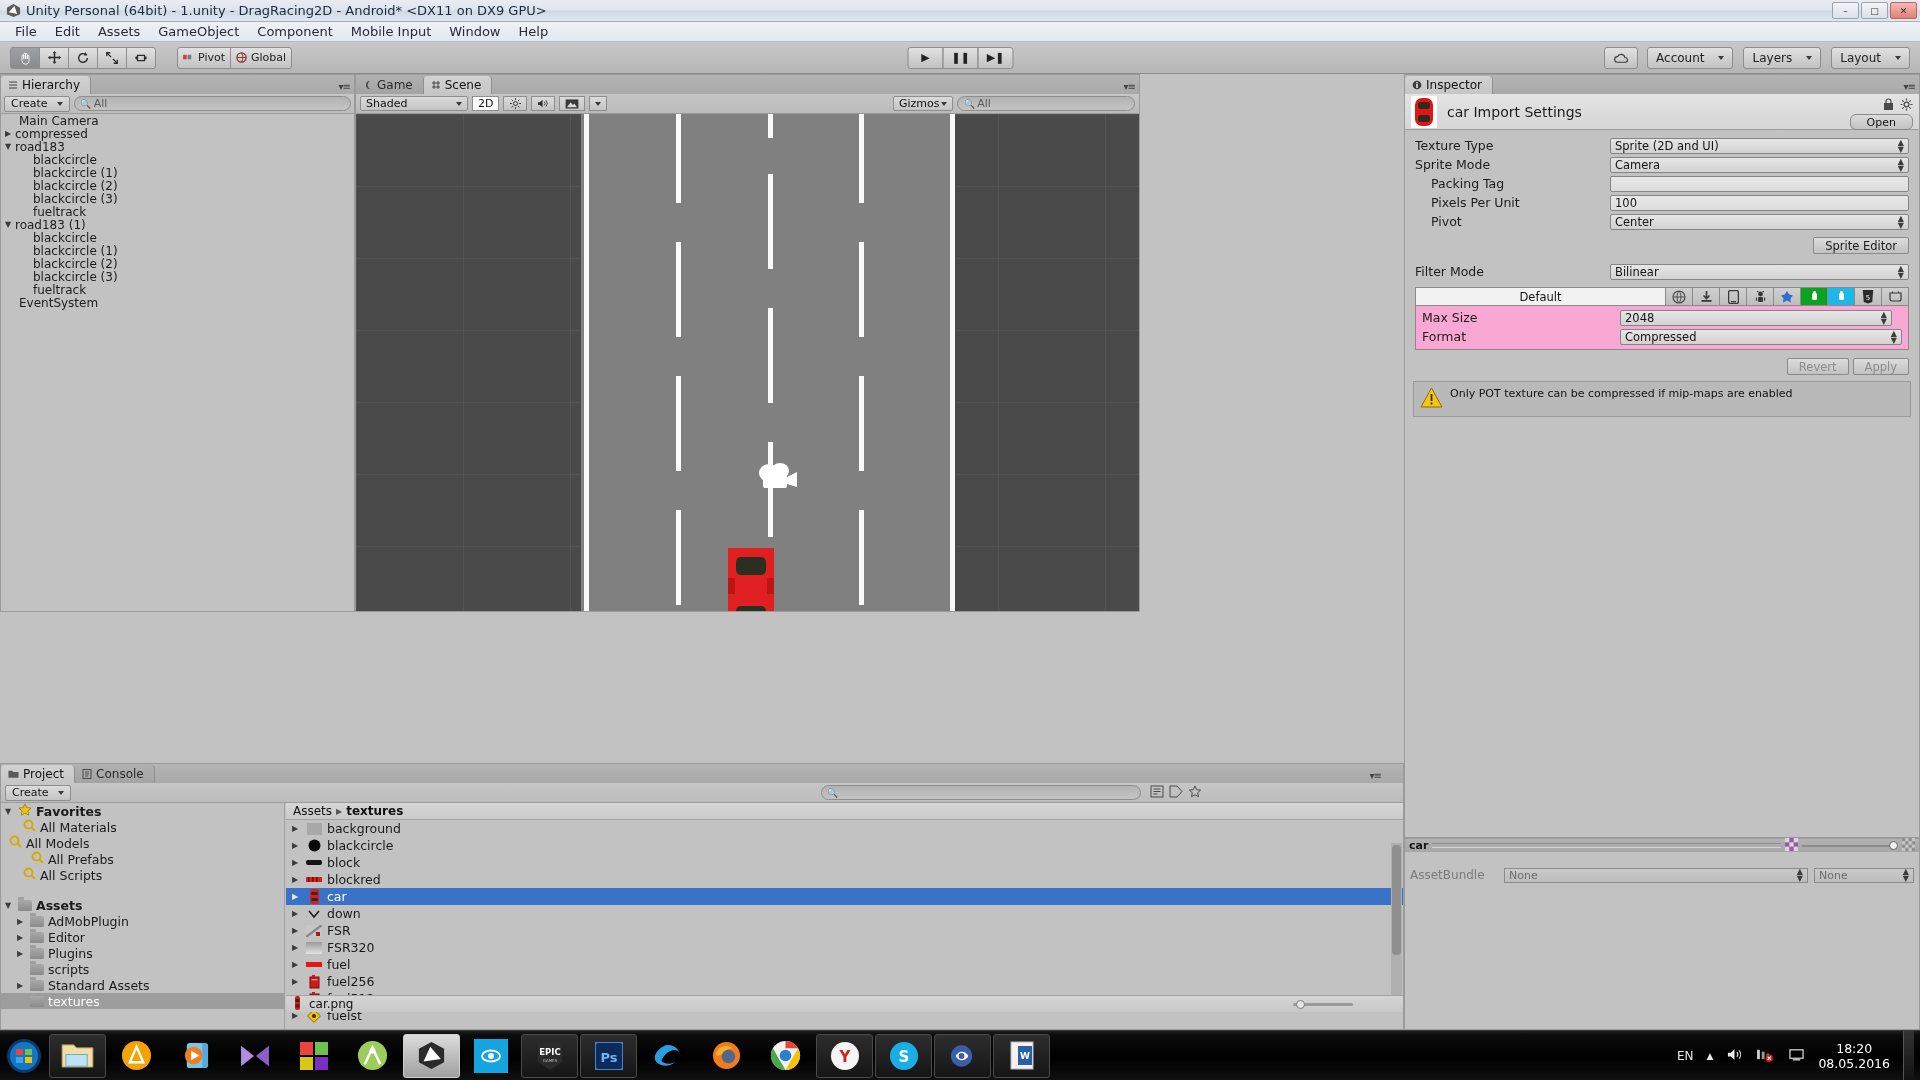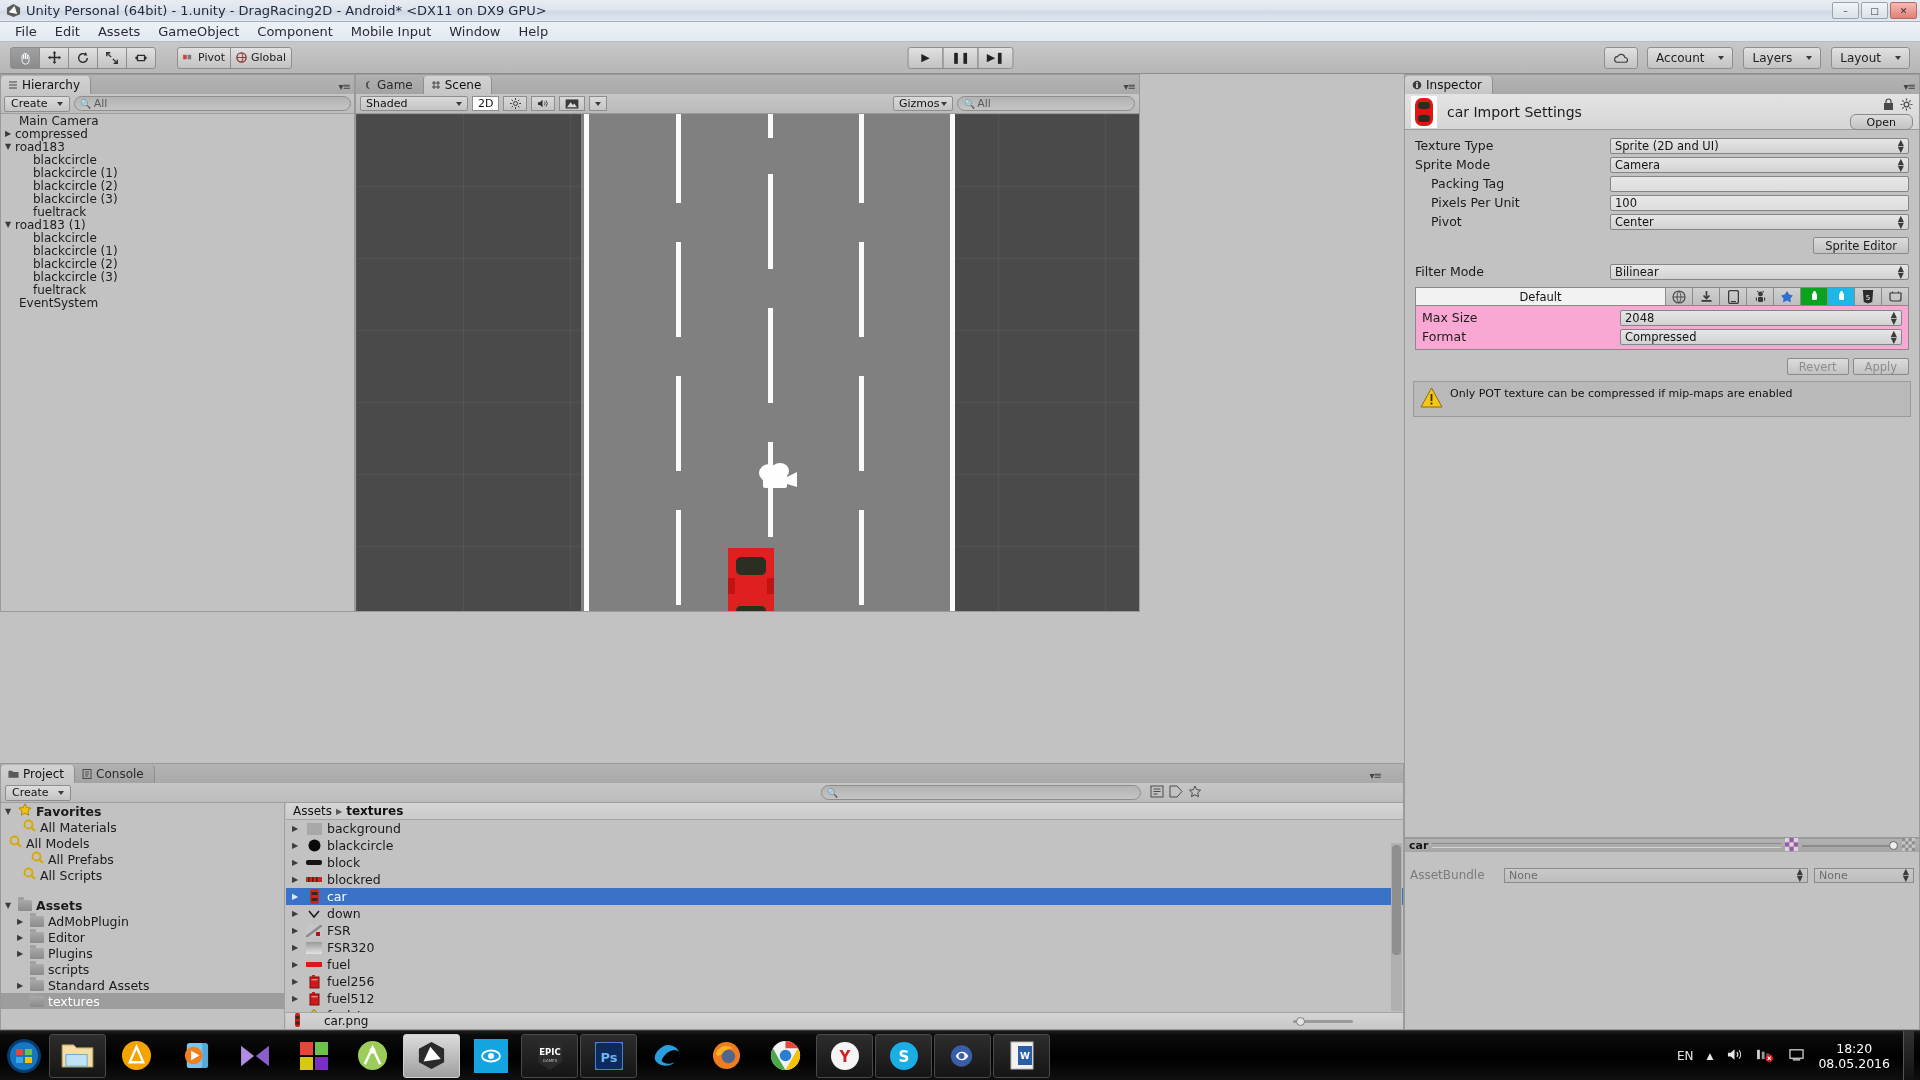--- a/index.html
+++ b/index.html
@@ -175,22 +175,22 @@
     display:flex; align-items:center; padding-left:7px; font-size:12px; gap:4px;}
   .pj-row { height:16px; display:flex; align-items:center; gap:4px; padding-left:4px; font-size:12.5px; color:#1a1a1a;}
   .pj-row.sel { background:#3a72c8; color:#fff;}
   .pj-row.selgray { background:#9d9d9d; color:#fff;}
   .tri { width:9px; font-size:8px; color:#3c3c3c;}
   .folder { width:14px; height:11px; background:linear-gradient(to bottom,#a9a9a9,#8b8b8b); border-radius:1px 2px 1px 1px; position:relative;}
   .folder:before { content:""; position:absolute; left:0; top:-3px; width:6px; height:3px; background:#a0a0a0; border-radius:1px 1px 0 0;}
   .bold { font-weight:bold;}
   .pj-subbar { position:absolute; left:0; top:19px; width:100%; height:20px; background:linear-gradient(to bottom,#c6c6c6,#bcbcbc);
     border-bottom:1px solid #9d9d9d; display:flex; align-items:center; padding:0 4px; gap:5px;}
-  .pj-footer { position:absolute; left:285px; right:0; bottom:0; height:17px; background:linear-gradient(to bottom,#d4d4d4,#c8c8c8);
-     border-top:1px solid #a4a4a4; display:flex; align-items:center; padding-left:6px; gap:21px; font-size:12px;}
+  .pj-footer { position:absolute; left:285px; right:0; bottom:17px; height:17px; background:linear-gradient(to bottom,#d4d4d4,#c8c8c8);
+     border-top:1px solid #a4a4a4; display:flex; align-items:center; padding-left:6px; gap:6px; font-size:12px;}
   .slider-track { position:absolute; right:50px; width:60px; height:3px; background:#9a9a9a; border-radius:2px;}
   .slider-knob { position:absolute; right:98px; width:9px; height:9px; border-radius:50%; background:#e4e4e4; border:1px solid #7e7e7e;}
   .scrollbar-v { position:absolute; right:1px; top:40px; width:11px; bottom:18px; background:#b0b0b0;}
   .scroll-thumb { position:absolute; left:1px; width:9px; background:#8f8f8f; border-radius:4px;}
 
   
   .taskbar { position:absolute; left:0; bottom:0; width:1920px; height:50px;
     background:linear-gradient(to bottom,#1d1d1d 0%,#0b0b0b 8%,#000 55%,#101010 100%);
     border-top:1px solid #3a3a3a; display:flex; align-items:center;}
   .tk-item { width:57px; height:44px; margin:0 1px; display:flex; align-items:center; justify-content:center; position:relative;}
@@ -662,21 +662,21 @@
         <div class="plat-ic">
           <svg width="13" height="13" viewBox="0 0 13 13">
               <path d="M1 3h11v6a2 2 0 0 1-2 2H3a2 2 0 0 1-2-2z" fill="none" stroke="#3a3a3a" stroke-width="1.2"></path>
               <path d="M3.5 3V1.5M9.5 3V1.5" stroke="#3a3a3a" stroke-width="1.2"></path>
             </svg>
         </div>
       </div>
       <div class="plat-box">
         <div class="row" style="padding-left:6px;">
           <div class="lab" style="width:198px;">Max Size</div>
-          <div class="fld" style="margin-right:6px;align-items:center;">
+          <div class="fld" style="margin-right:16px;align-items:center;">
             <span>2048</span>
             <span class="spin">▲<br>▼</span>
           </div>
         </div>
         <div class="row" style="padding-left:6px;">
           <div class="lab" style="width:198px;">Format</div>
           <div class="fld" style="margin-right:6px;">
             <span>Compressed</span>
             <span class="spin">▲<br>▼</span>
           </div>

